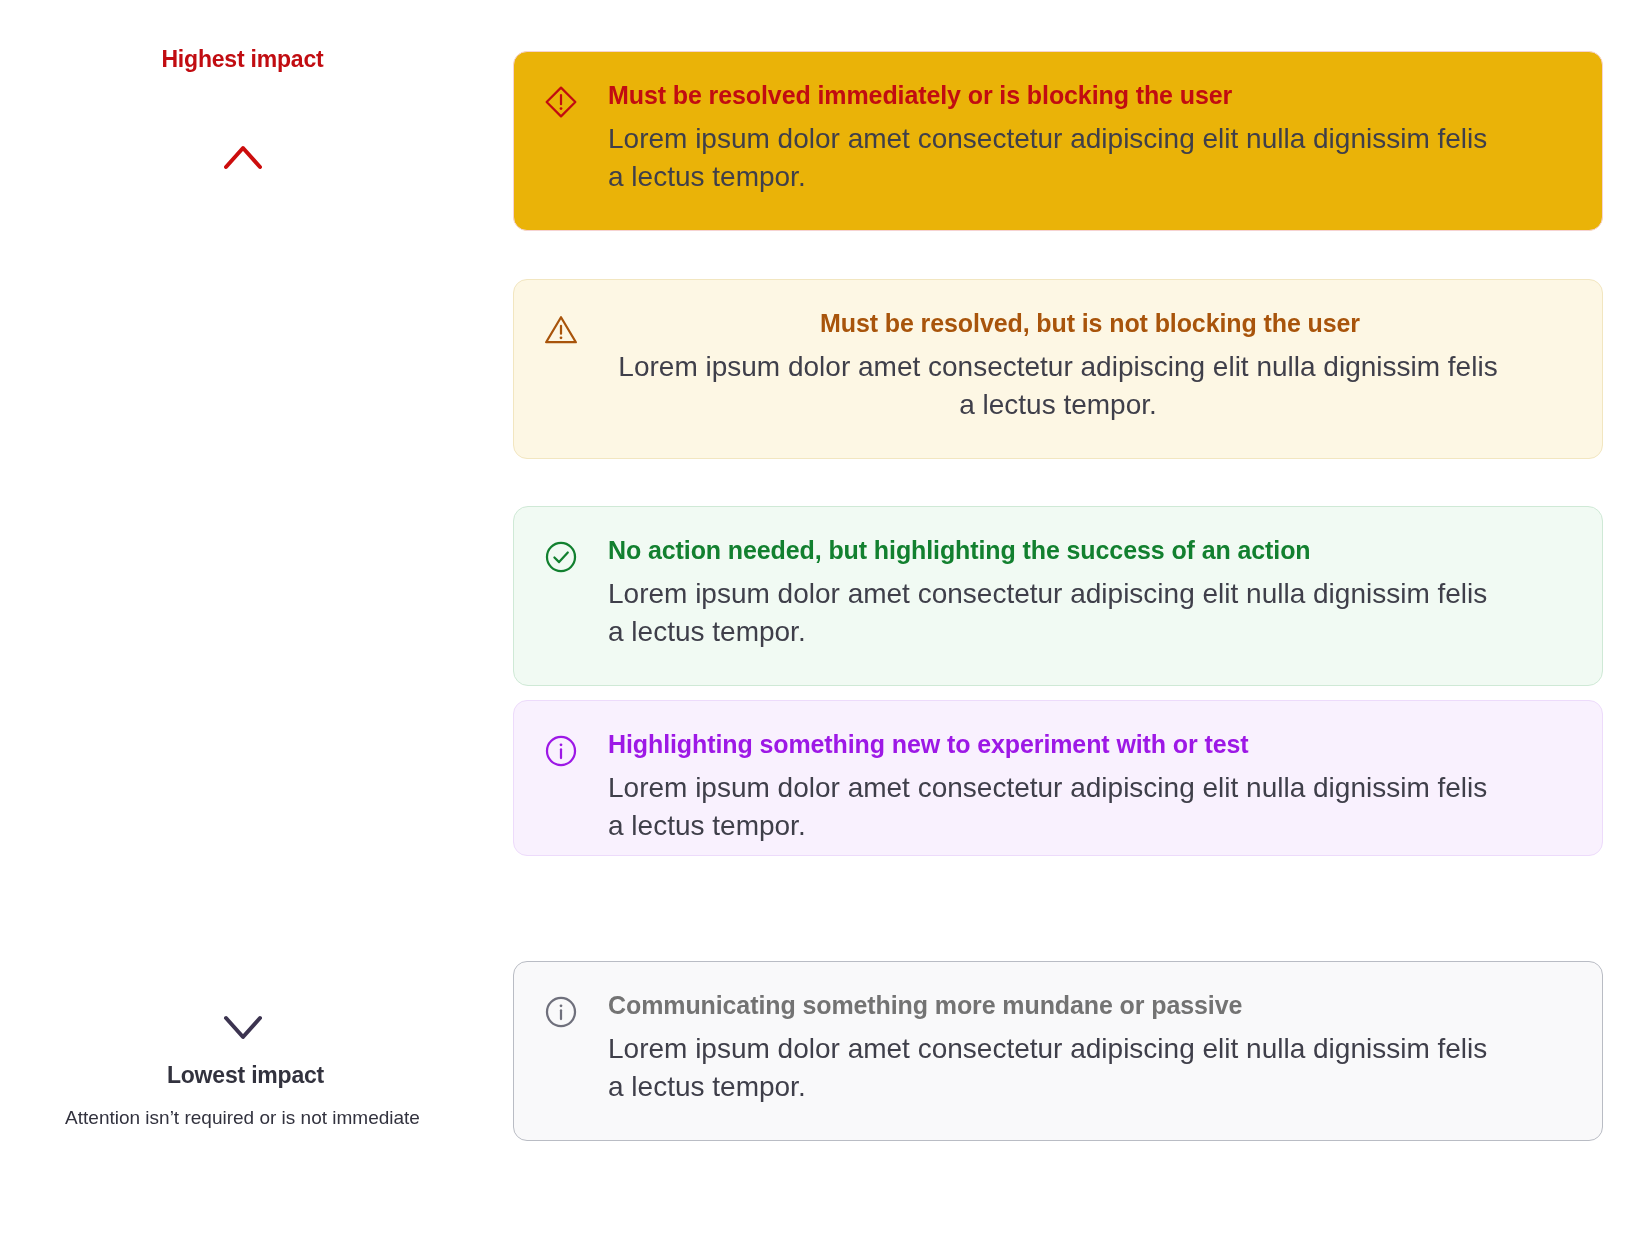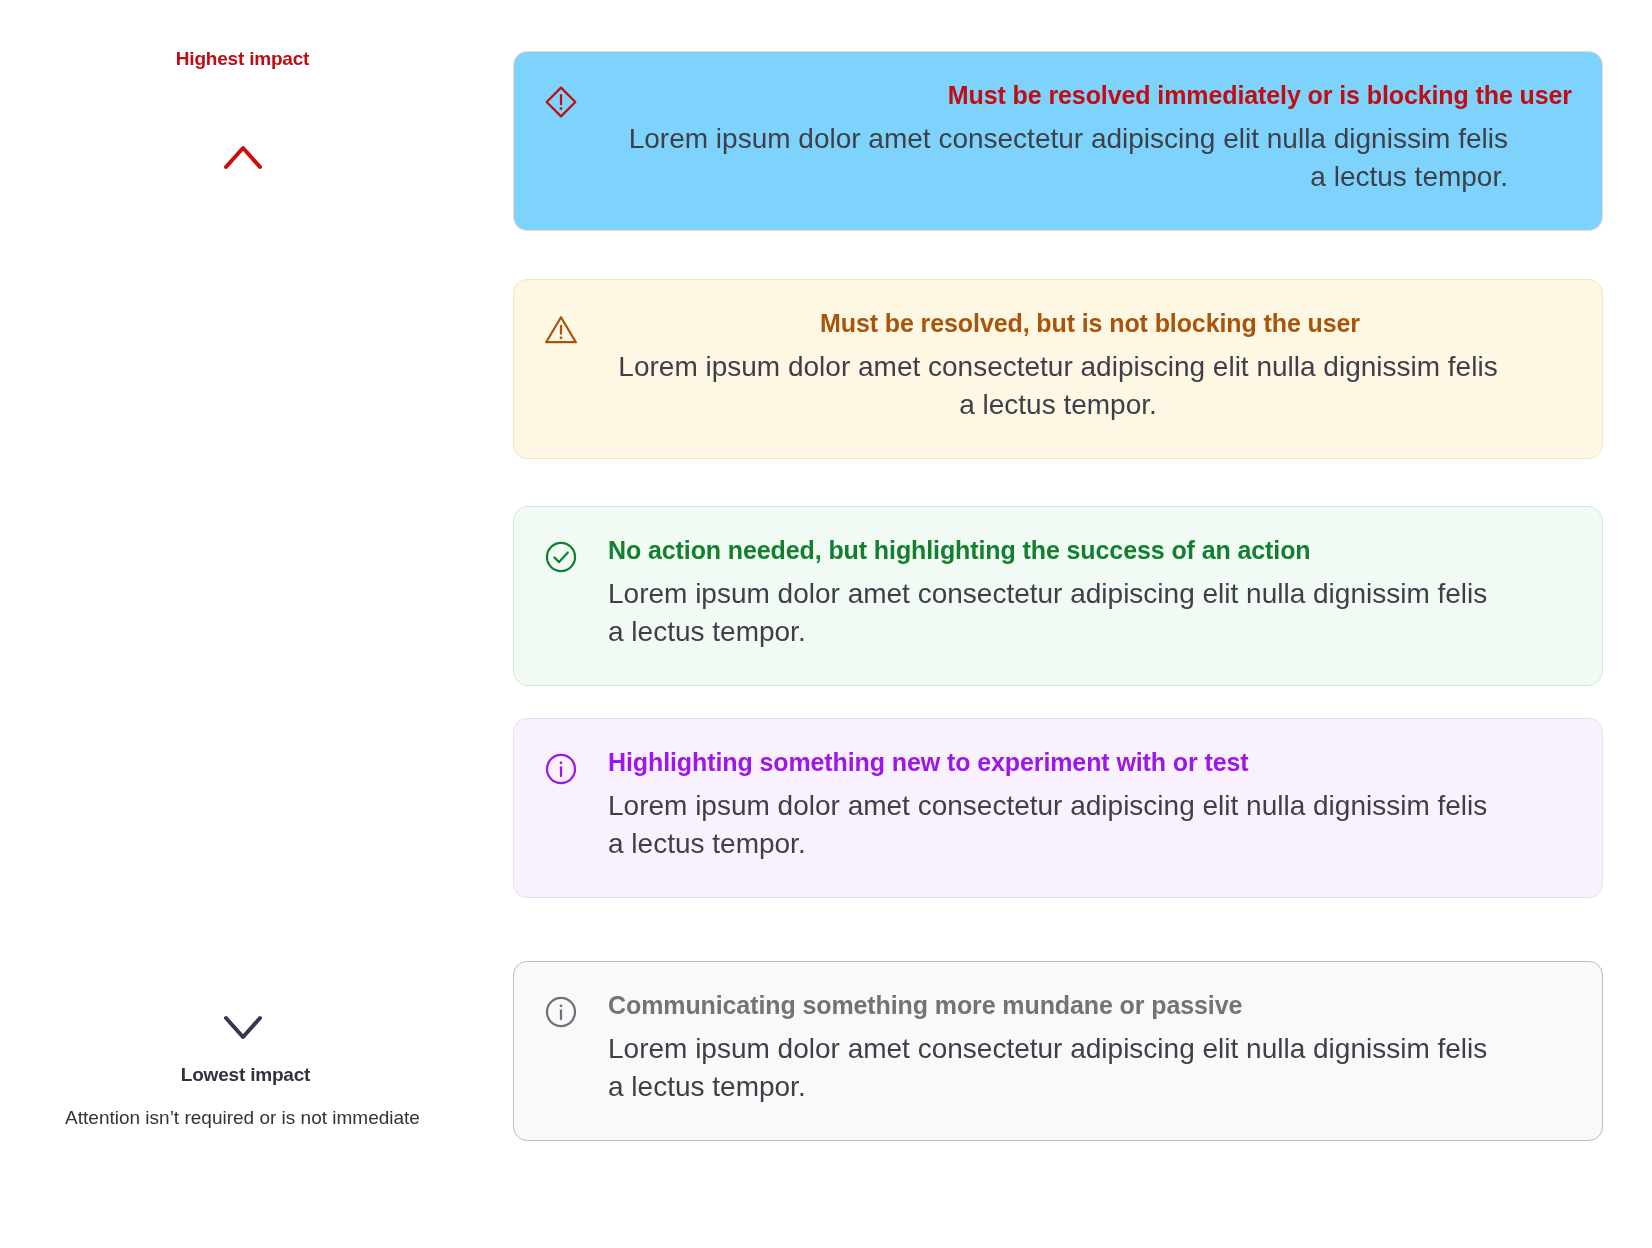--- a/index.html
+++ b/index.html
@@ -39,21 +39,21 @@
   }
   .scale-bottom {
     position: absolute;
     top: 1058px;
     left: 0;
     width: 485px;
     text-align: center;
   }
 
   .scale-title {
-    font-size: 19px;
+    font-size: 23px;
     font-weight: bold;
     letter-spacing: -0.2px;
     line-height: 34px;
   }
   .scale-sub {
     font-size: 19px;
     font-weight: normal;
     line-height: 26px;
     margin-top: 13px;
   }
@@ -121,21 +121,21 @@
     line-height: 38px;
     color: #3f3f4a;
     margin: 0;
     max-width: 900px;
   }
 
   
   #card-0 { top: 51px;  height: 180px; }
   #card-1 { top: 279px; height: 180px; text-align: center; }
   #card-2 { top: 506px; height: 180px; }
-  #card-3 { top: 718px; height: 180px; }
+  #card-3 { top: 700px; height: 156px; }
   #card-4 { top: 961px; height: 180px; }
 </style>
 </head>
 <body>
 
 <div class="page">
 
   <div class="scale">
 
     <div class="scale-top">
@@ -164,21 +164,21 @@
 
     <div class="scale-bottom">
       <div class="scale-title" style="color: rgb(50, 50, 62);">Lowest impact</div>
       <div class="scale-sub" style="color: rgb(50, 50, 62);">Attention isn’t required or is not immediate</div>
     </div>
 
   </div>
 
   <div class="cards">
 
-    <div class="card" id="card-0" style="background: #7dd3fc; border-color: rgb(246, 211, 210); text-align: right;">
+    <div class="card" id="card-0" style="background: #eab308; border-color: rgb(246, 211, 210);">
       <svg class="card-icon" viewBox="0 0 32 32">
         <path d="M16 2.5 L29.5 16 L16 29.5 L2.5 16 Z" fill="none" stroke="#c10c11" stroke-width="2.1" stroke-linejoin="round"></path>
         <line x1="16" y1="9.5" x2="16" y2="18" stroke="#c10c11" stroke-width="2.1" stroke-linecap="round"></line>
         <circle cx="16" cy="22.2" r="1.3" fill="#c10c11"></circle>
       </svg>
       <div class="card-body">
         <div class="card-title" style="color: rgb(193, 12, 17);">Must be resolved immediately or is blocking the user</div>
         <div class="card-desc">Lorem ipsum dolor amet consectetur adipiscing elit nulla dignissim felis a lectus tempor.</div>
       </div>
     </div>

